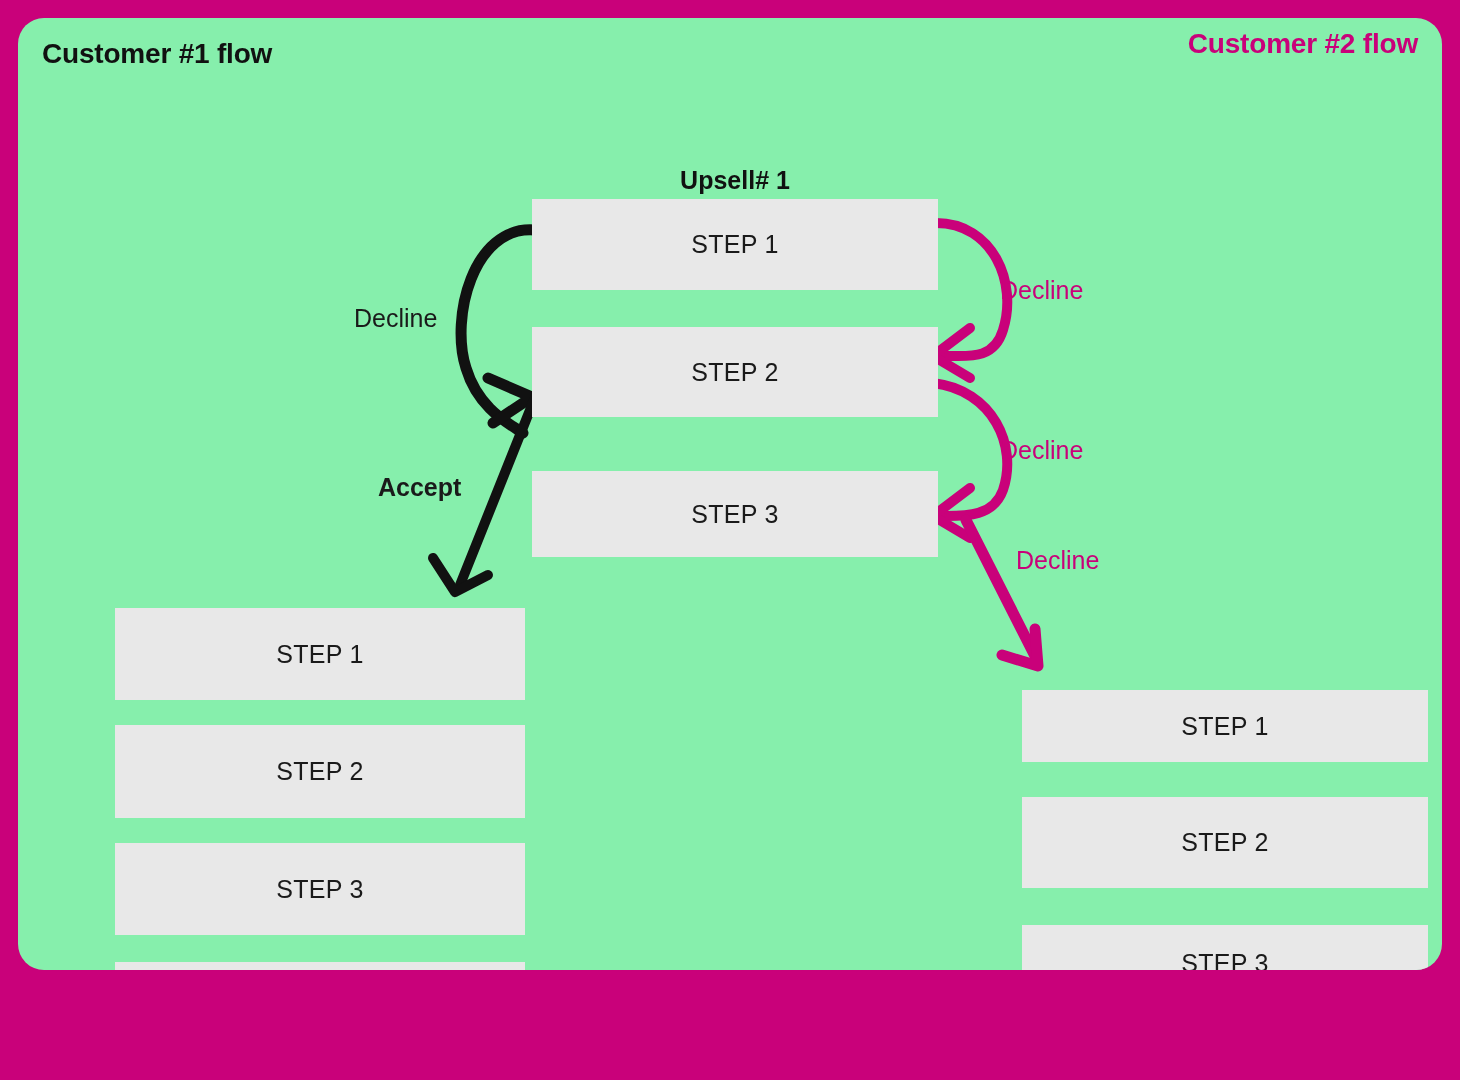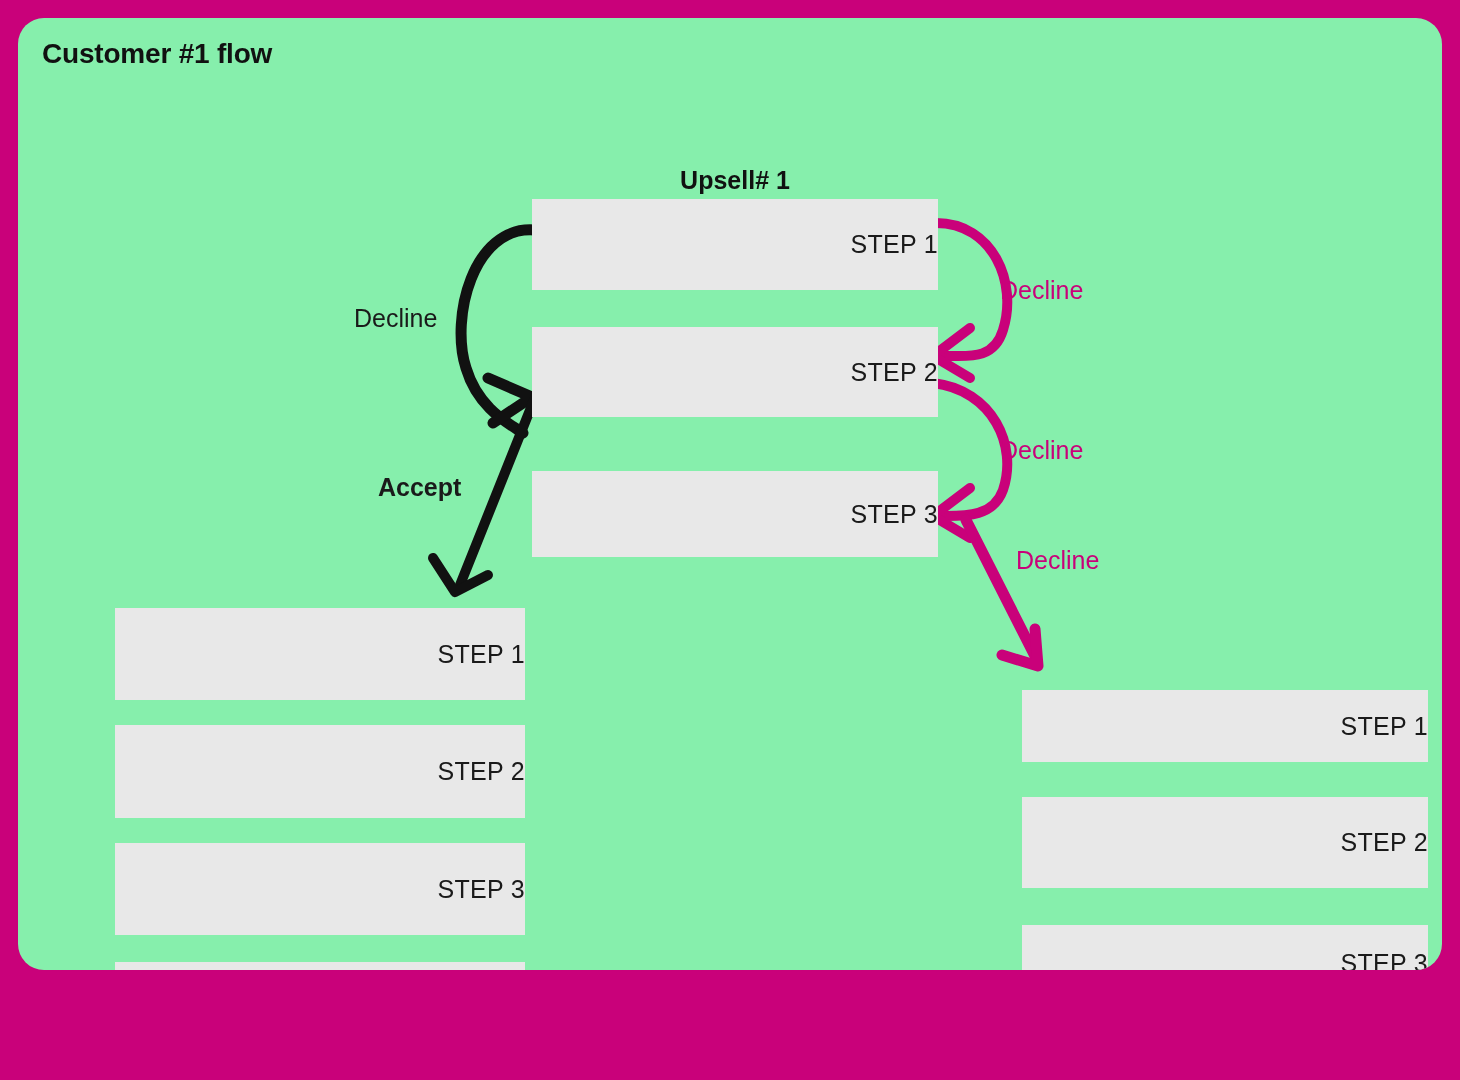--- a/index.html
+++ b/index.html
@@ -55,21 +55,21 @@
     white-space: nowrap;
     text-align: center;
     left: 0;
     width: 100%;
   }
   .step-box {
     position: absolute;
     background: #e8e8e8;
     display: flex;
     align-items: center;
-    justify-content: flex-end;
+    justify-content: center;
   }
   .step-label {
     font-size: 25px;
     color: #1a1a1a;
     letter-spacing: 0.3px;
     font-family: "Liberation Sans", sans-serif;
   }
   #arrow-layer {
     position: absolute;
     left: 0;
@@ -88,20 +88,21 @@
   .edge-label.pink  { color: #c9017a; }
 </style>
 </head>
 <body>
 
 <div id="canvas">
   <div id="sheet">
 
     <div class="flow-title" id="title-c1">Customer #1 flow</div>
 
+    <div class="flow-title" id="title-c2">Customer #2 flow</div>
 
     <svg id="arrow-layer" viewBox="0 0 1424 1044">
 
       <path d="M 516 212 C 455 208 432 300 448 350 C 460 390 490 405 505 415" fill="none" stroke="#111111" stroke-width="11" stroke-linecap="round"></path>
       <path d="M 470 360 L 514 379 L 475 405" fill="none" stroke="#111111" stroke-width="11" stroke-linecap="round" stroke-linejoin="round"></path>
 
       <path d="M 518 377 L 442 567" fill="none" stroke="#111111" stroke-width="10" stroke-linecap="round"></path>
       <path d="M 415 540 L 437 574 L 470 557" fill="none" stroke="#111111" stroke-width="10" stroke-linecap="round" stroke-linejoin="round"></path>
 
       <path d="M 918 205 C 975 205 1000 265 985 312 C 975 345 945 337 922 338" fill="none" stroke="#c9017a" stroke-width="10" stroke-linecap="round"></path>

